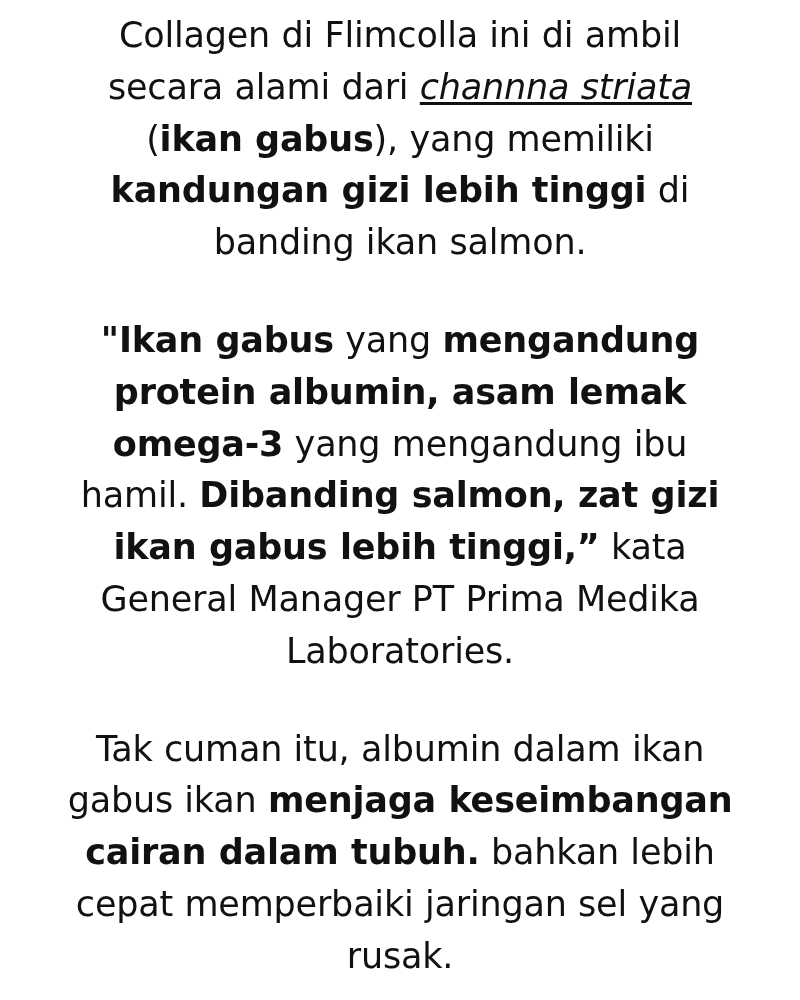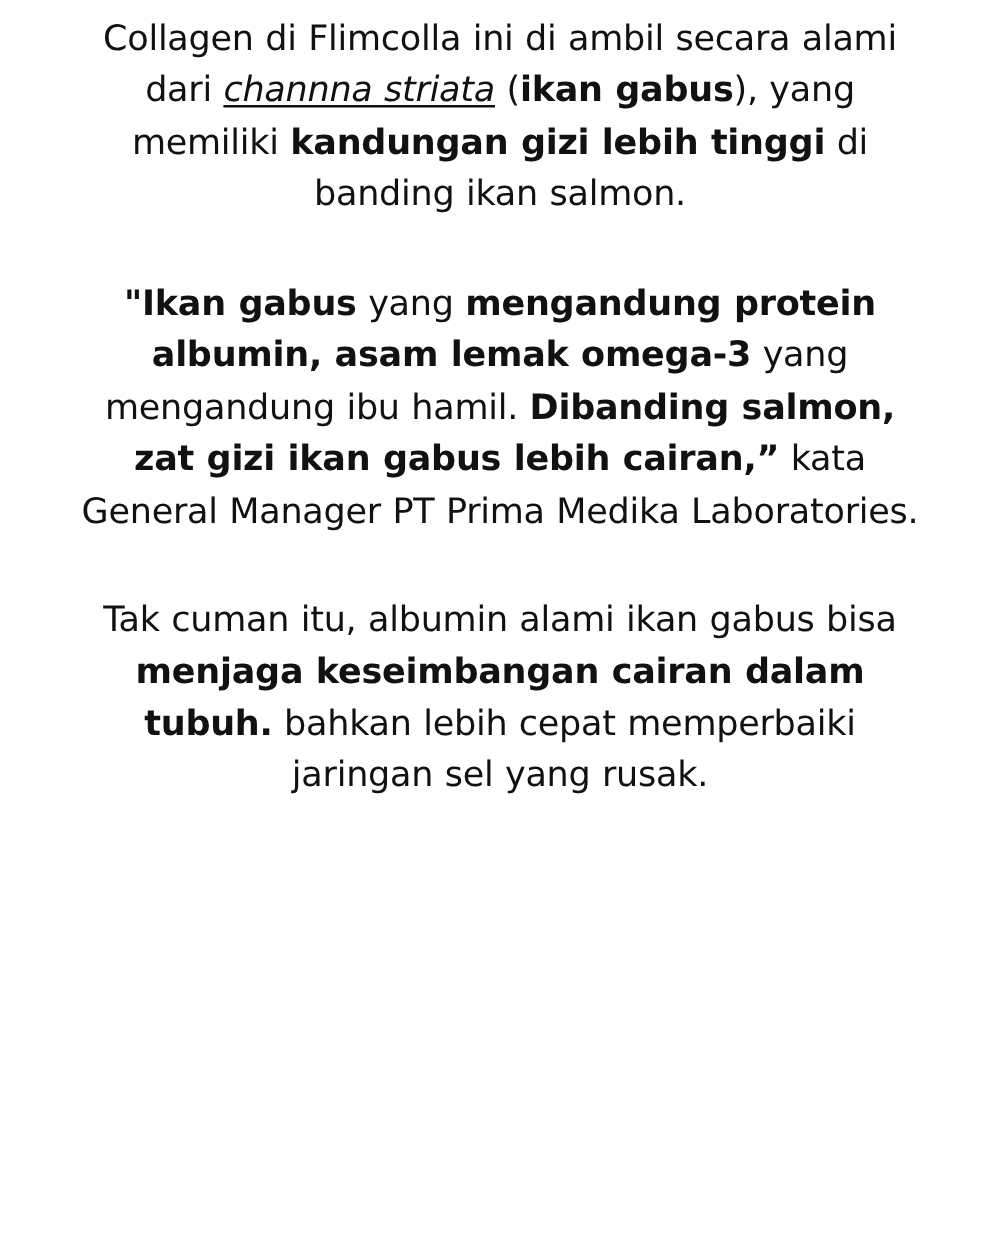--- a/index.html
+++ b/index.html
@@ -18,21 +18,21 @@
     width: 800px;
     height: 1000px;
     box-sizing: border-box;
     padding: 10px 60px 0 60px;
     display: flex;
     flex-direction: column;
     justify-content: flex-start;
   }
   .para {
     text-align: center;
-    font-size: 28px;
+    font-size: 35px;
     line-height: 1.48;
     letter-spacing: -0.2px;
     word-spacing: 0.5px;
     margin: 0;
   }
   .para + .para {
     margin-top: 46px;
   }
   .b {
     font-weight: 700;
@@ -42,16 +42,16 @@
     text-decoration: underline;
     text-underline-offset: 3px;
   }
 </style>
 </head>
 <body>
 
 <div class="page">
   <div id="paragraph-container">
       <p class="para"><span>Collagen di Flimcolla ini di ambil secara alami dari </span><span class="u-i">channna striata</span><span> (</span><span class="b">ikan gabus</span><span>), yang memiliki </span><span class="b">kandungan gizi lebih tinggi</span><span> di banding ikan salmon.</span></p>
-      <p class="para"><span class="b">"Ikan gabus</span><span> yang </span><span class="b">mengandung protein albumin, asam lemak omega-3</span><span> yang mengandung ibu hamil. </span><span class="b">Dibanding salmon, zat gizi ikan gabus lebih cairan,”</span><span> kata General Manager PT Prima Medika Laboratories.</span></p>
-      <p class="para"><span>Tak cuman itu, albumin alami ikan gabus bisa </span><span class="b">menjaga keseimbangan cairan dalam tubuh.</span><span> bahkan lebih cepat memperbaiki jaringan sel yang rusak.</span></p>
+      <p class="para"><span class="b">"Ikan gabus</span><span> yang </span><span class="b">mengandung protein albumin, asam lemak omega-3</span><span> yang mengandung ibu hamil. </span><span class="b">Dibanding salmon, zat gizi ikan gabus lebih tinggi,”</span><span> kata General Manager PT Prima Medika Laboratories.</span></p>
+      <p class="para"><span>Tak cuman itu, albumin dalam ikan gabus ikan </span><span class="b">menjaga keseimbangan cairan dalam tubuh.</span><span> bahkan lebih cepat memperbaiki jaringan sel yang rusak.</span></p>
     </div>
 </div>
 
 </body></html>

